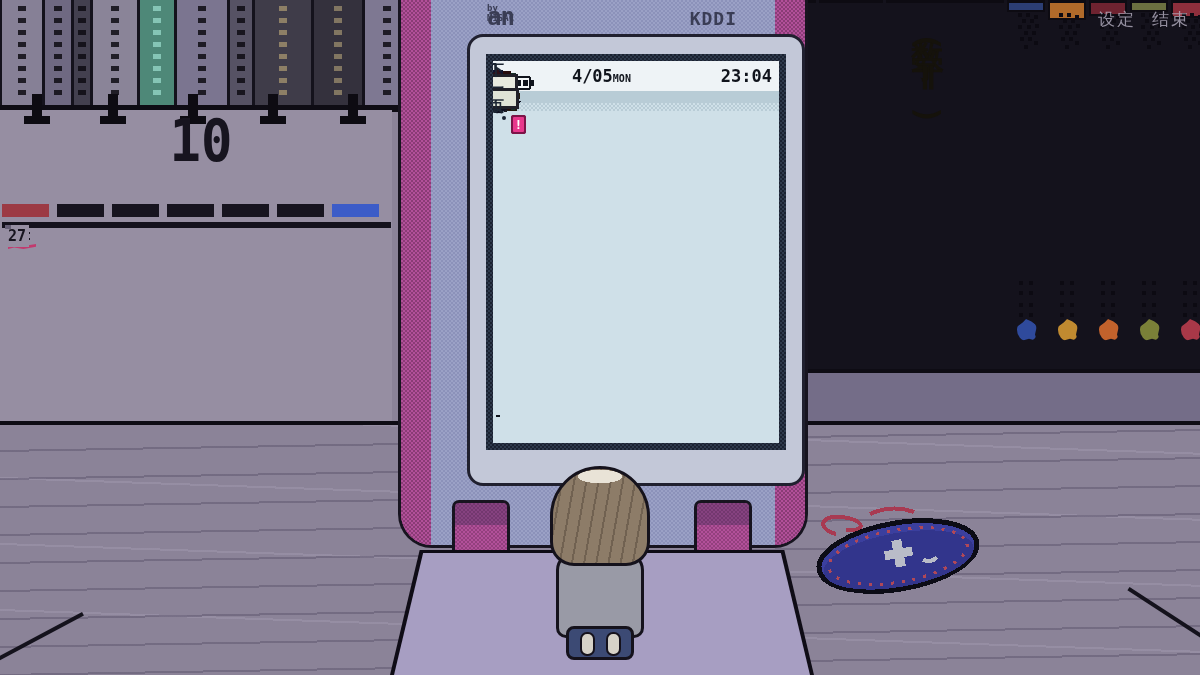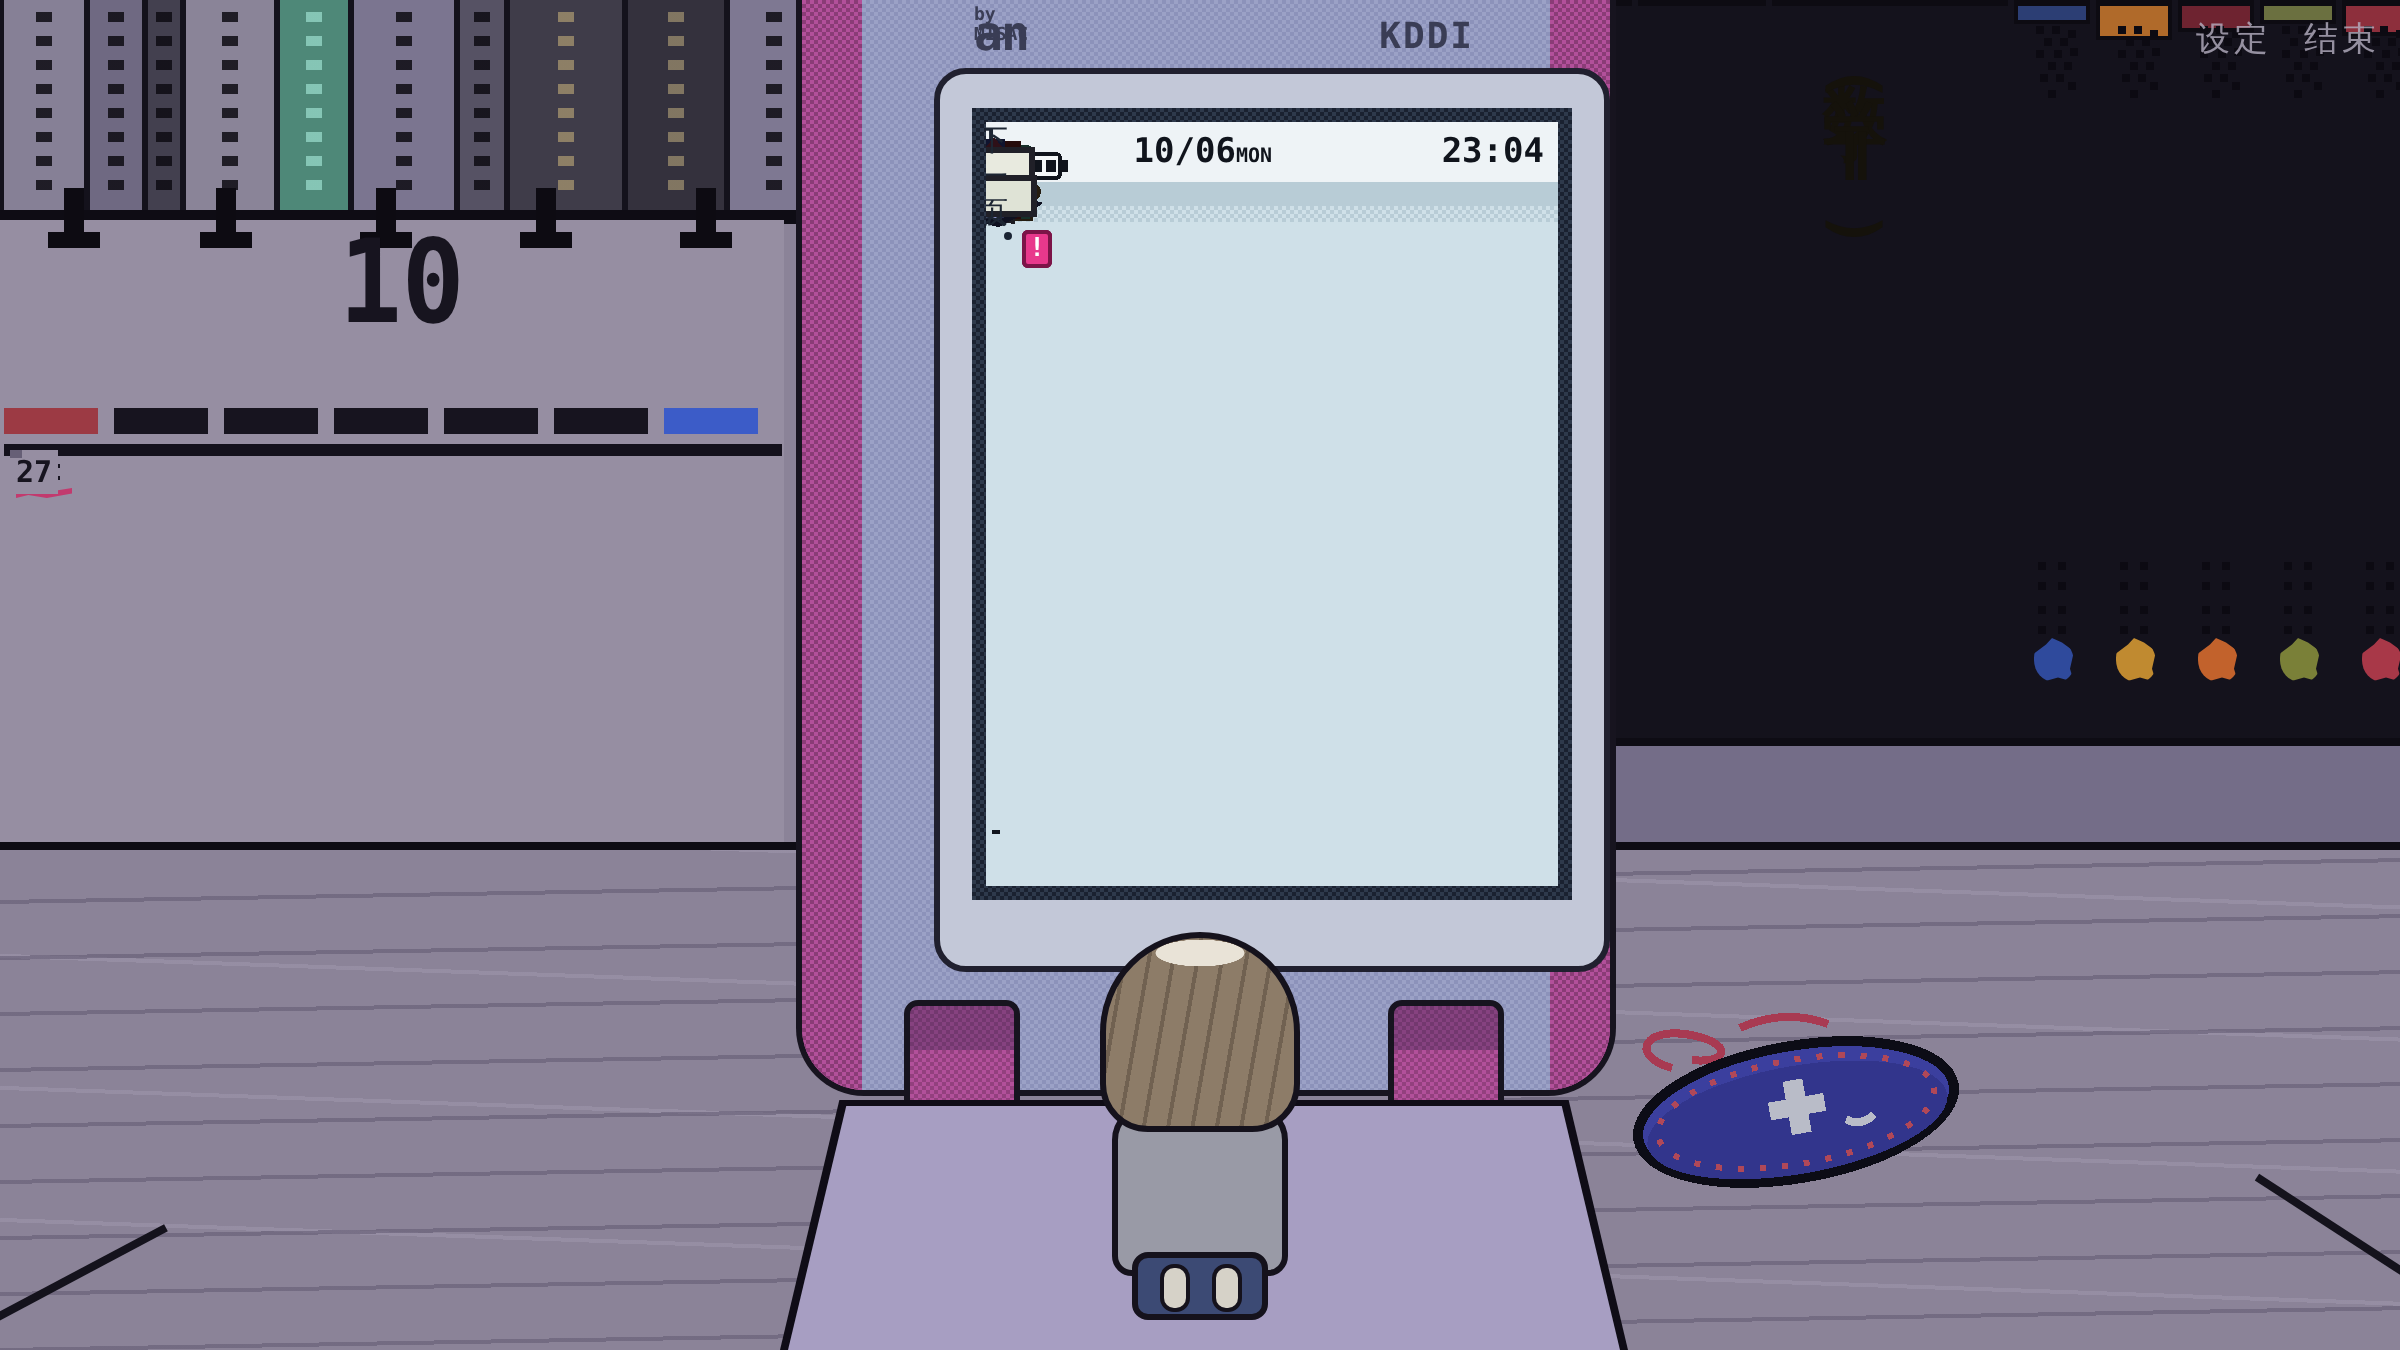--- a/index.html
+++ b/index.html
@@ -79,21 +79,21 @@
   #status-date .wk{position:relative;font-size:10px;}
   #status-time{position:relative;font-size:17px;margin-left:28px;}
   #status-band{left:0;top:30px;right:0;height:12px;background:#b8ccd6;}
   #status-band-dither{left:0;top:42px;right:0;height:8px;--ck:#b8ccd6;}
   #menu-grid{left:4px;top:54px;right:4px;bottom:30px;display:grid;grid-template-columns:repeat(3,1fr);grid-template-rows:repeat(3,1fr);}
   .menu-item{position:relative;display:flex;flex-direction:column;align-items:center;justify-content:flex-end;padding-bottom:4px;}
   .menu-item.selected::before{content:"";position:absolute;inset:1px 5px;border:2px solid #1a2433;border-radius:7px;
     background-color:#e7eff3;background-image:radial-gradient(#bdccd6 1px,transparent 1px);background-size:5px 5px;}
   .icon-wrap{position:relative;width:48px;height:48px;}
   .icon-wrap svg{position:absolute;inset:0;}
-  .menu-item .label{position:relative;font-size:15px;font-weight:normal;letter-spacing:1px;color:#1d2633;line-height:1.2;}
+  .menu-item .label{position:relative;font-size:15px;font-weight:bold;letter-spacing:1px;color:#1d2633;line-height:1.2;}
   .menu-item.dimmed .label{color:#93a0ad;}
   .badge{top:0;left:calc(50% + 14px);width:15px;height:19px;background:#e8388c;border:2px solid #7c1448;border-radius:3px;
     display:flex;align-items:center;justify-content:center;z-index:2;}
   .badge::after{content:"!";color:#fff;font-weight:bold;font-size:13px;line-height:1;}
   #softkeys{left:0;right:0;bottom:0;height:28px;display:flex;gap:5px;padding:0 3px;position:absolute;}
   .softkey{position:relative;flex:1;border:2px solid #10141c;border-bottom:none;
     background:linear-gradient(#cfe0e8 0 55%,#bfd2dc 55%);}
   .softkey::after{content:"";position:absolute;left:0;right:0;bottom:0;height:7px;
     background-image:repeating-conic-gradient(#9fb6c2 0% 25%,transparent 0% 50%);background-size:4px 4px;}
 
@@ -380,21 +380,21 @@
               <span class="sticon">
                 <svg width="29" height="14" viewBox="0 0 29 14" shape-rendering="crispEdges">
                   <rect x="1" y="1" width="24" height="12" rx="2" fill="#f4f7f8" stroke="#10141c" stroke-width="2"></rect>
                   <rect x="4" y="4" width="5" height="6" fill="#10141c"></rect>
                   <rect x="11" y="4" width="5" height="6" fill="#10141c"></rect>
                   <rect x="18" y="4" width="5" height="6" fill="#10141c"></rect>
                   <rect x="26" y="4" width="3" height="6" fill="#10141c"></rect>
                 </svg>
               </span>
               <span id="status-date">
-                <span style="position:relative">10/06</span>
+                <span style="position:relative">4/05</span>
                   <span class="wk">MON</span>
               </span>
               <span id="status-time">23:04</span>
             </div>
             <div id="status-band"></div>
             <div id="status-band-dither" class="checker"></div>
 
             <div id="menu-grid">
 
               <div class="menu-item selected dimmed">

